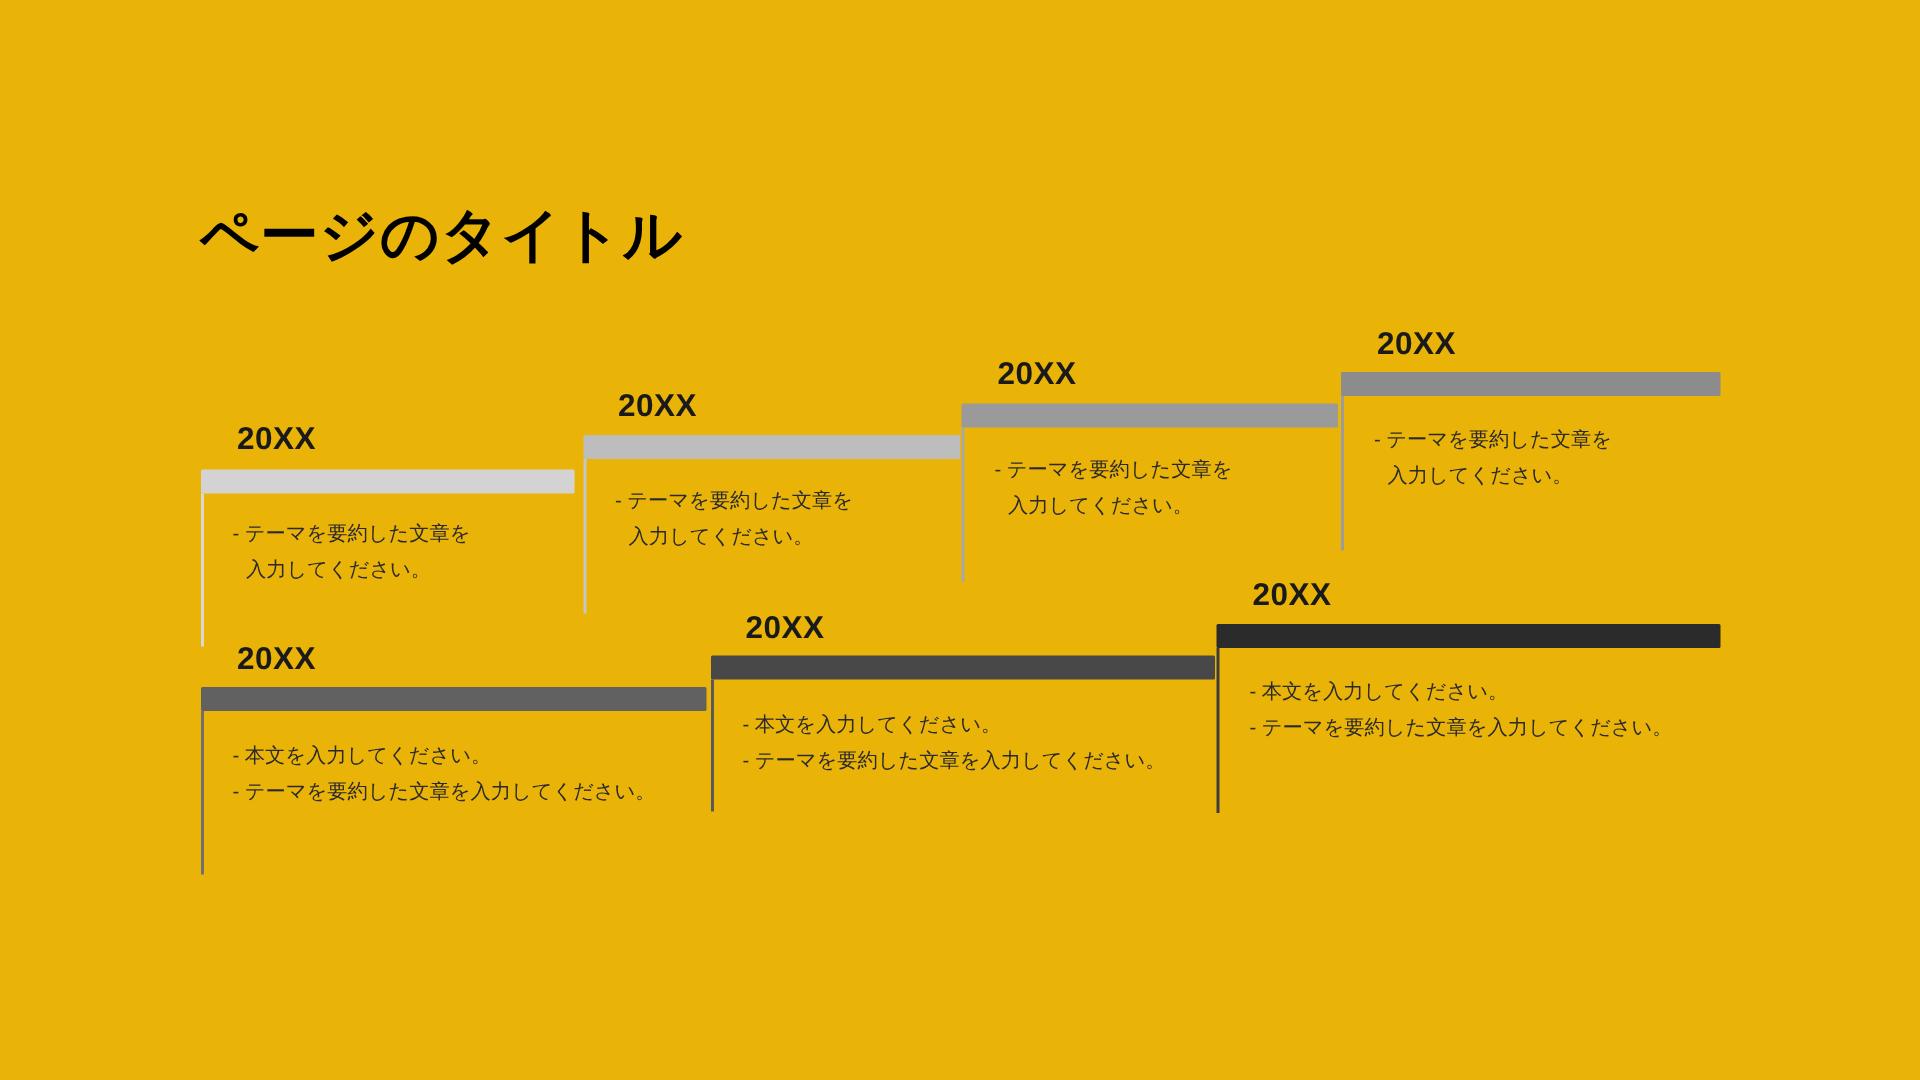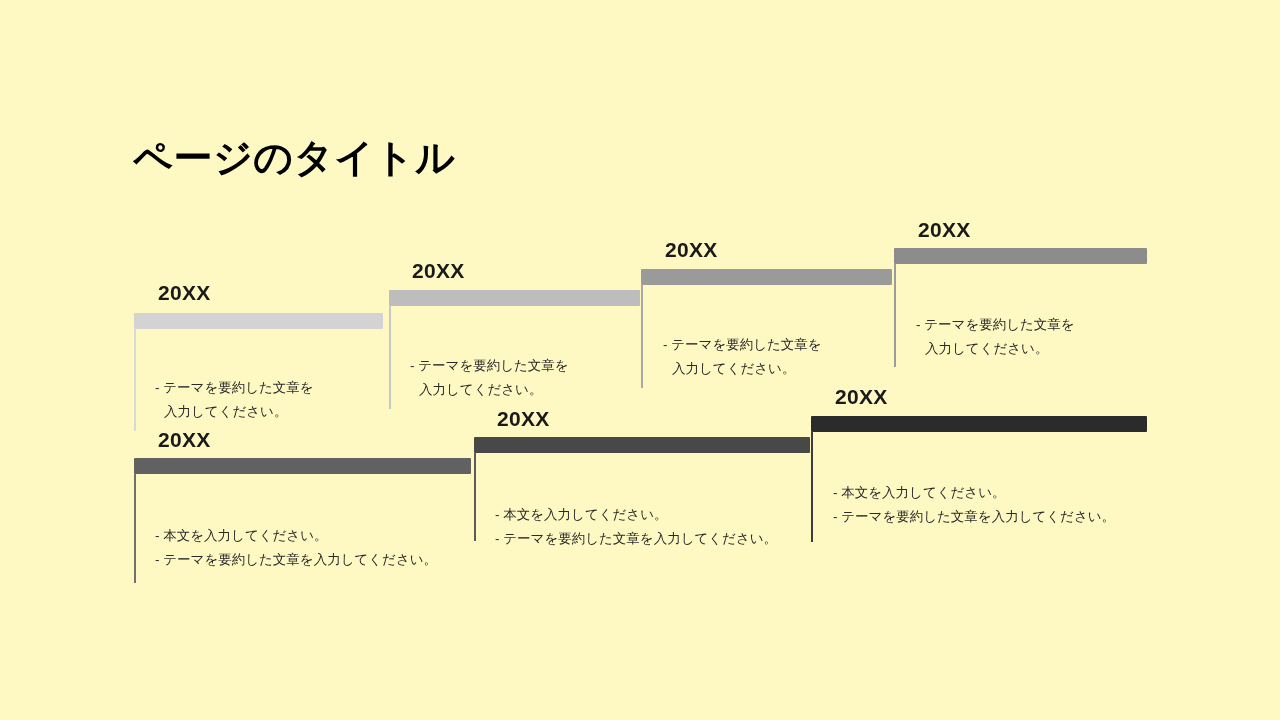--- a/index.html
+++ b/index.html
@@ -7,21 +7,21 @@
     width: 1280px;
     height: 720px;
     background: #ffffff;
     font-family: "Liberation Sans", "DejaVu Sans", sans-serif;
     overflow: hidden;
   }
   #slide {
     position: relative;
     width: 1280px;
     height: 720px;
-    background: #fef9c3;
+    background: #eab308;
   }
   #page-title {
     position: absolute;
     left: 133px;
     top: 136px;
     font-size: 39px;
     font-weight: 700;
     color: #000000;
     letter-spacing: 0.5px;
     white-space: nowrap;
@@ -46,21 +46,20 @@
   .step-line {
     position: absolute;
     width: 2px;
   }
   .step-body {
     position: absolute;
     font-size: 13.5px;
     color: #2a2a2a;
     line-height: 1.75;
     white-space: nowrap;
-    margin-top: 32px;
   }
   .step-body div { white-space: nowrap; }
   .indent { padding-left: 9px; font-family: Liberation Serif, serif; }
 </style>
 </head>
 <body style="background: rgb(255, 255, 255);">
 
 <div id="slide">
 
   <div id="page-title">ページのタイトル</div>

